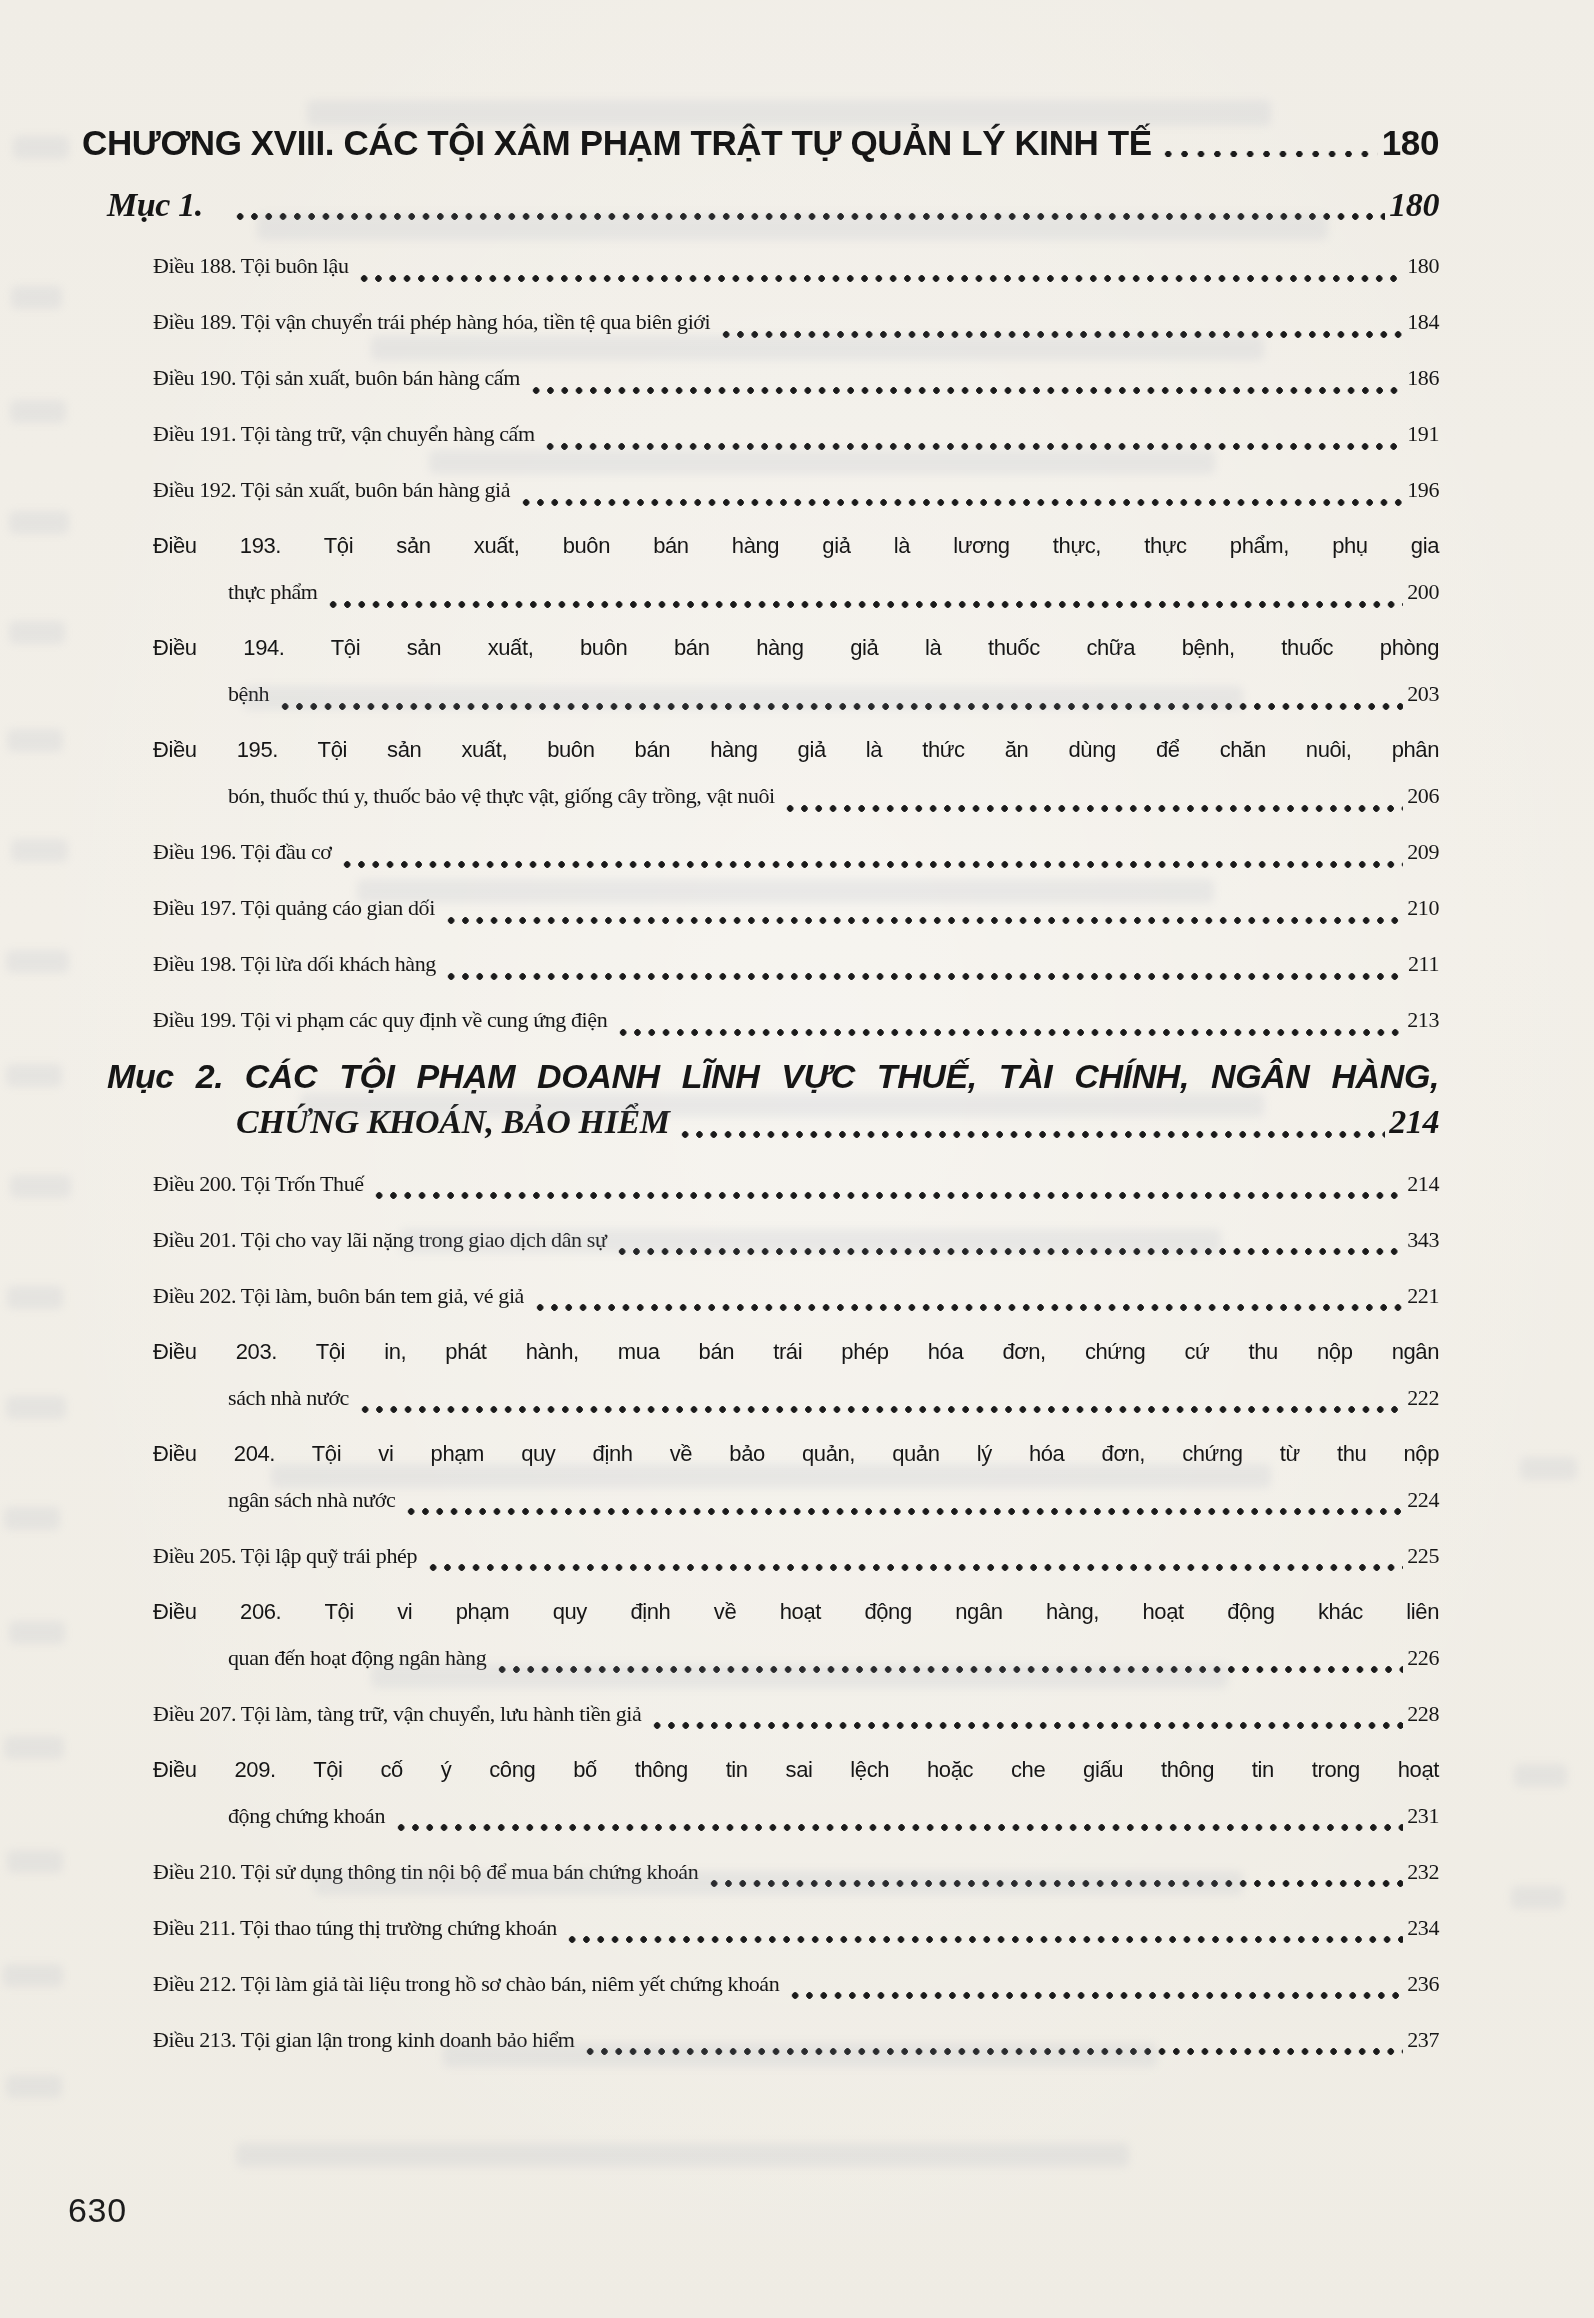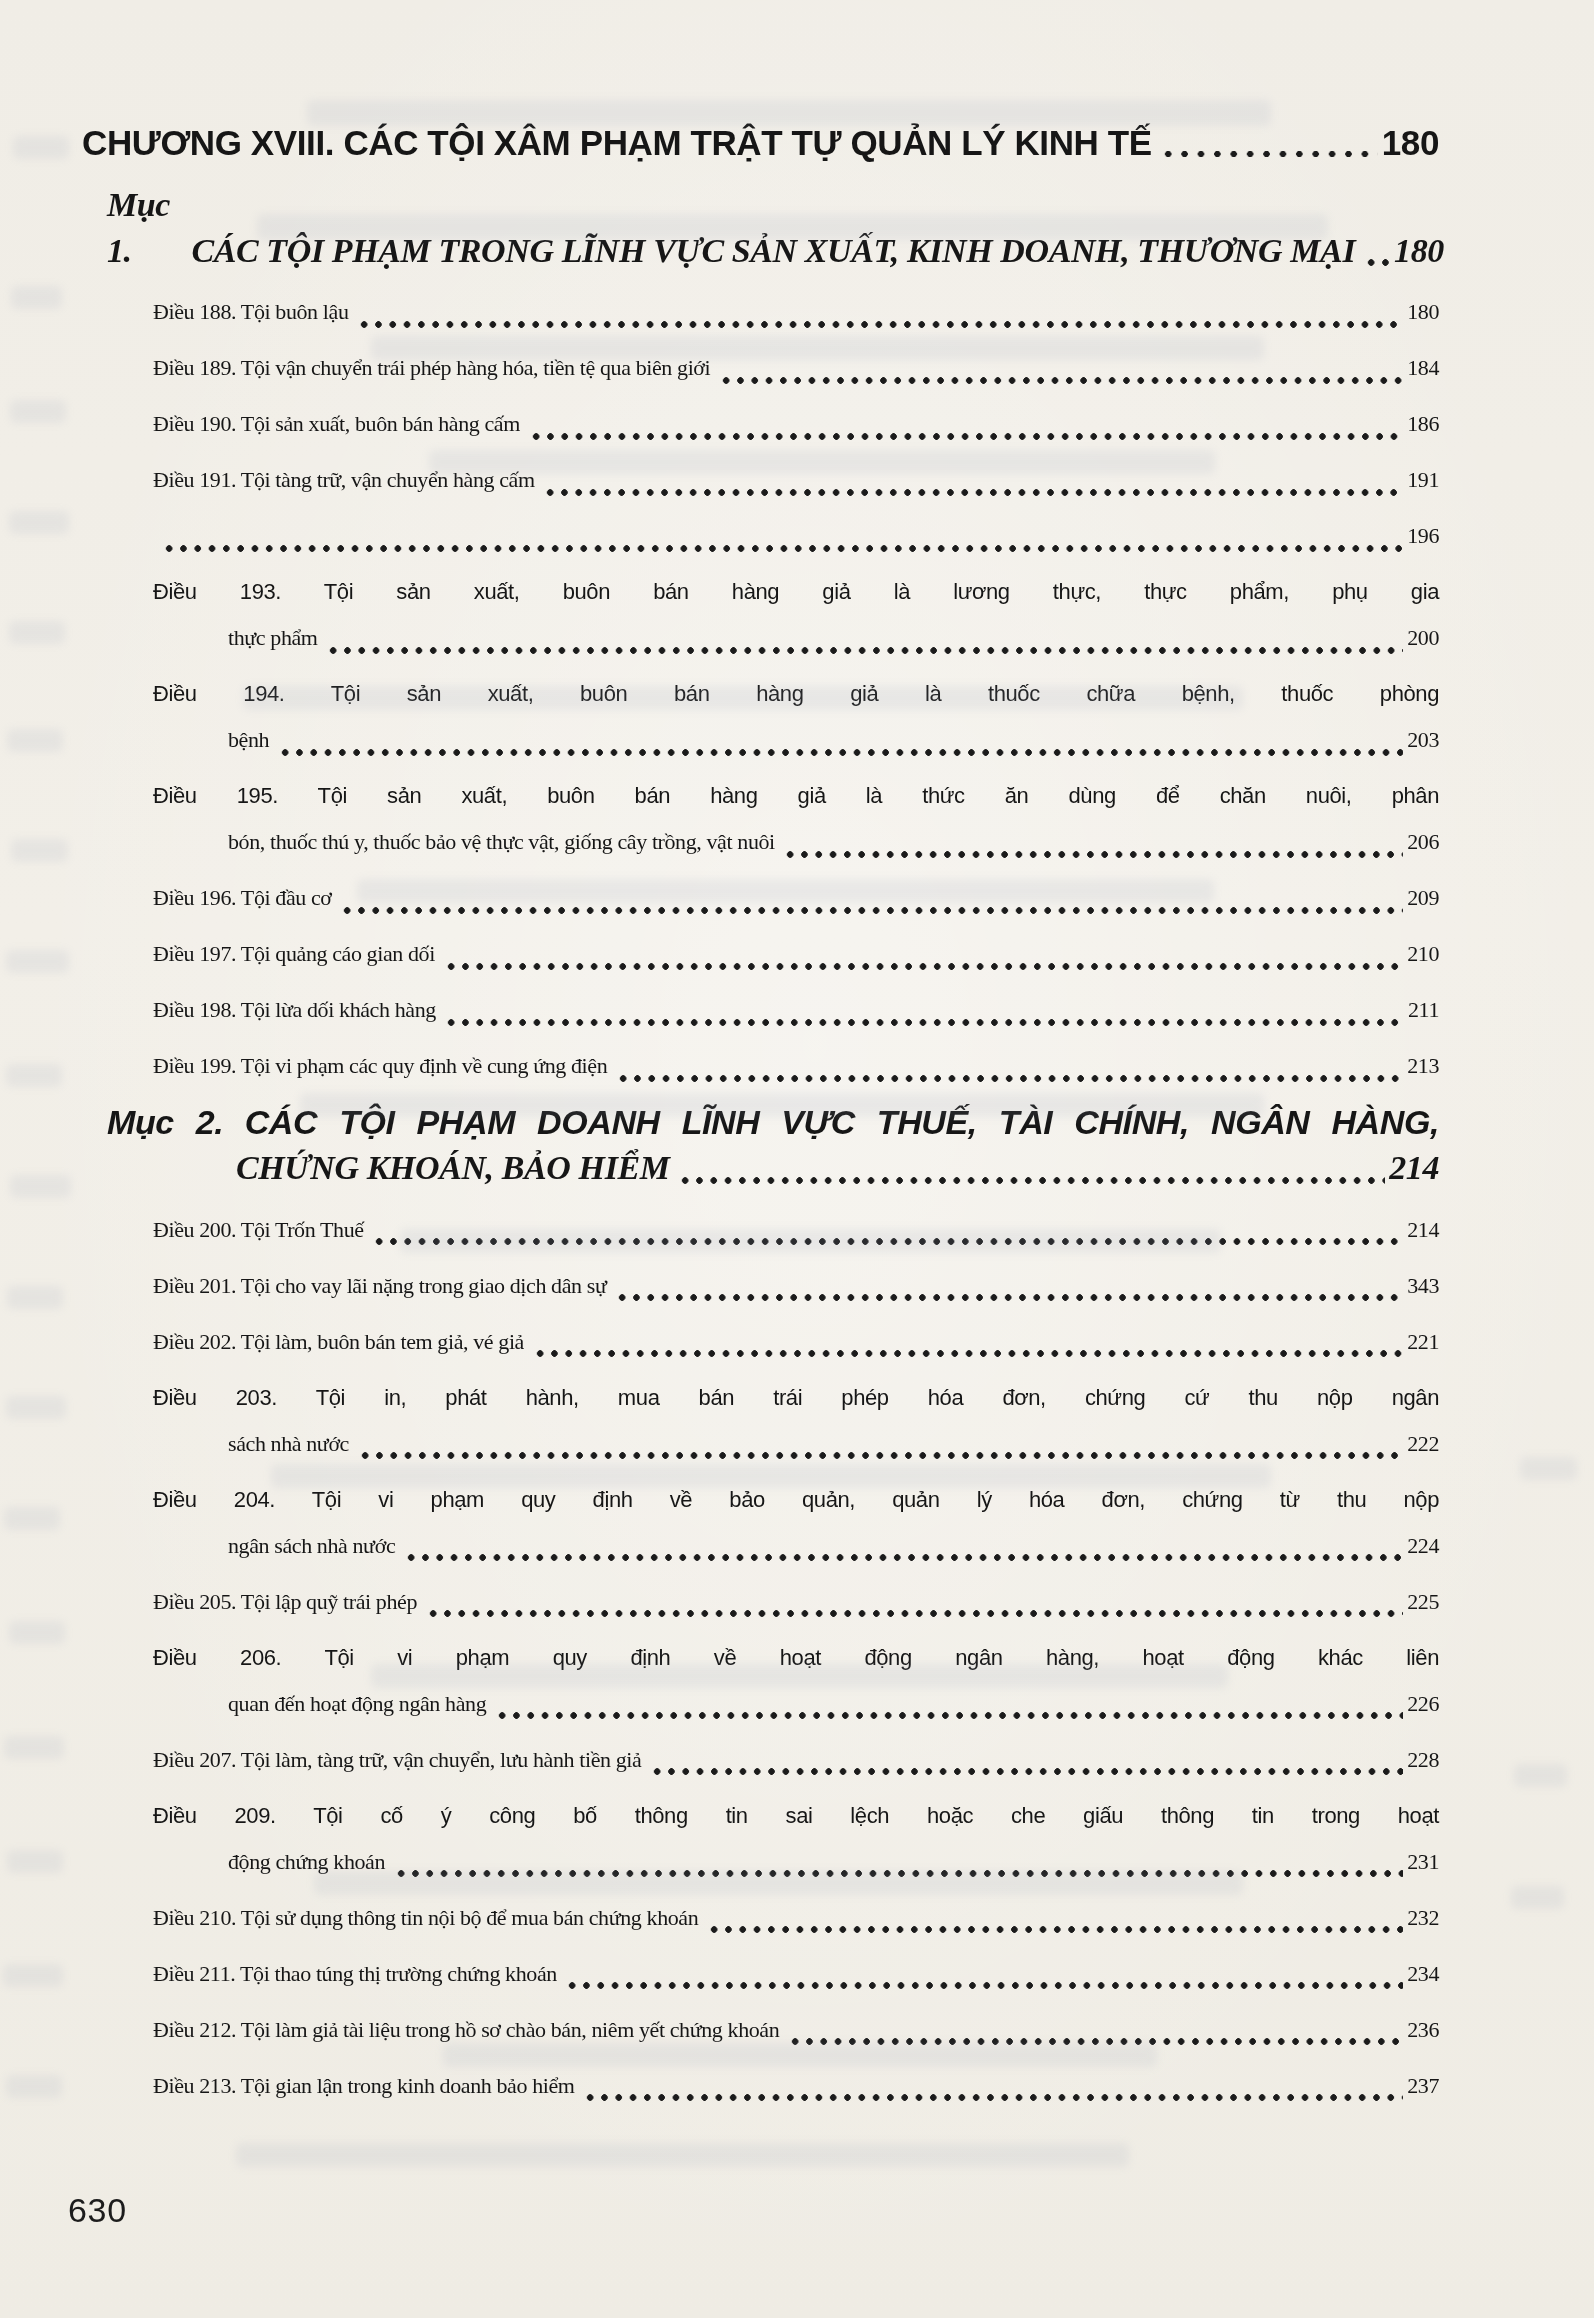--- a/index.html
+++ b/index.html
@@ -111,21 +111,20 @@
     <div class="chapter-row">
       <span>CHƯƠNG XVIII. CÁC TỘI XÂM PHẠM TRẬT TỰ QUẢN LÝ KINH TẾ</span>
       <span class="leader"></span>
       <span class="pagenum">180</span>
     </div>
 
     <div id="sections-root">
         <div class="toc-section">
           <div class="dotline">
             <span class="sec-label">Mục 1.</span>
-            <span class="tail">CÁC TỘI PHẠM TRONG LĨNH VỰC SẢN XUẤT, KINH DOANH, THƯƠNG MẠI</span>
             <span class="leader"></span>
             <span class="pagenum">180</span>
           </div>
         </div>
         <div class="toc-entry">
           <div class="dotline">
             <span class="tail">Điều 188. Tội buôn lậu</span>
             <span class="leader"></span>
             <span class="pagenum">180</span>
           </div>
@@ -146,20 +145,21 @@
         </div>
         <div class="toc-entry">
           <div class="dotline">
             <span class="tail">Điều 191. Tội tàng trữ, vận chuyển hàng cấm</span>
             <span class="leader"></span>
             <span class="pagenum">191</span>
           </div>
         </div>
         <div class="toc-entry">
           <div class="dotline">
+            <span class="tail">Điều 192. Tội sản xuất, buôn bán hàng giả</span>
             <span class="leader"></span>
             <span class="pagenum">196</span>
           </div>
         </div>
         <div class="toc-entry">
           <div class="jline"><span>Điều 193. Tội sản xuất, buôn bán hàng giả là lương thực, thực phẩm, phụ gia</span></div>
           <div class="dotline cont">
             <span class="tail">thực phẩm</span>
             <span class="leader"></span>
             <span class="pagenum">200</span>

